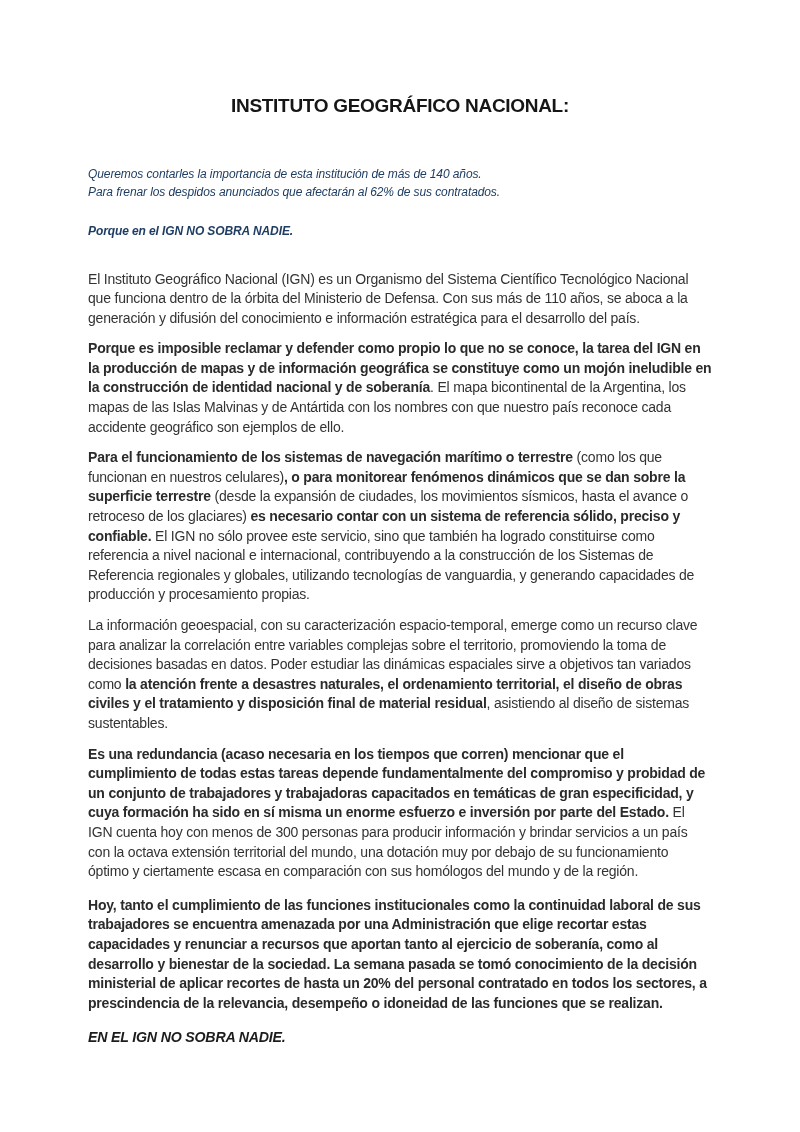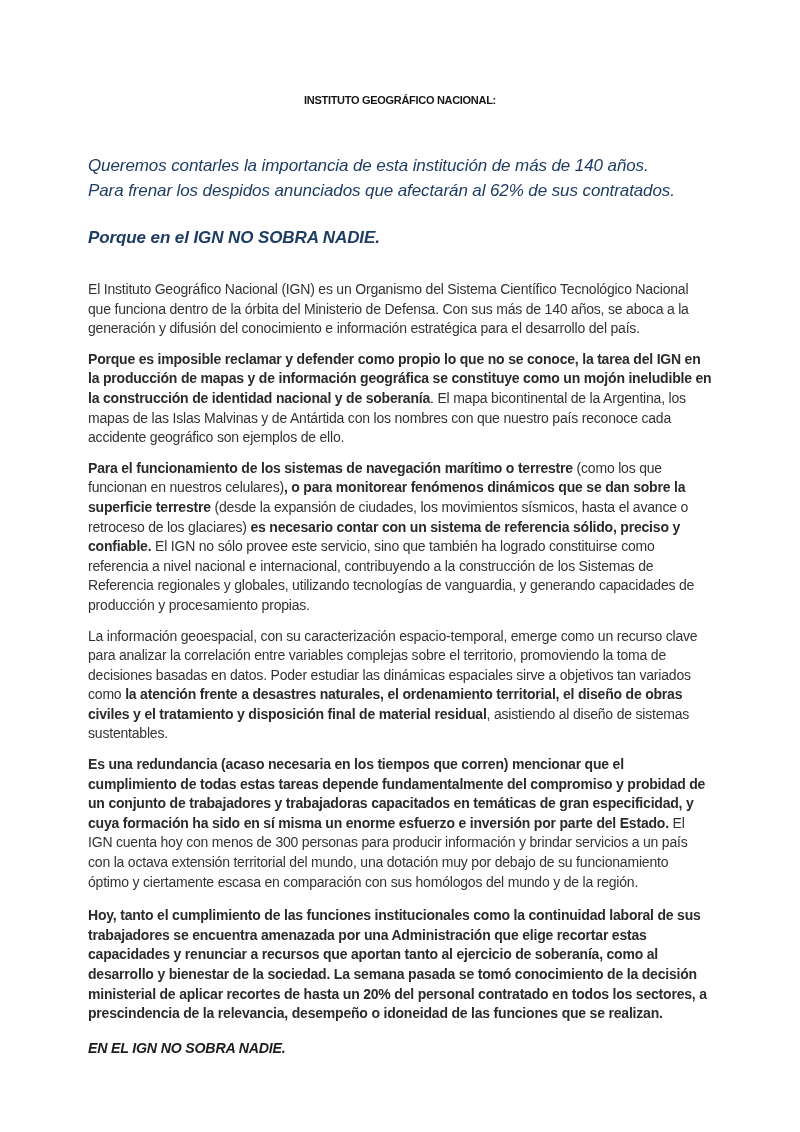--- a/index.html
+++ b/index.html
@@ -16,30 +16,30 @@
     box-sizing: border-box;
     width: 800px;
     min-height: 1132px;
     padding: 92px 88px 40px 88px;
     background: #ffffff;
     color: #333333;
   }
   h1.doc-title {
     margin: 0 0 44px 0;
     text-align: center;
-    font-size: 11px;
+    font-size: 19px;
     line-height: 1.5;
     font-weight: 700;
     letter-spacing: -0.3px;
     color: #161616;
   }
   h1.doc-title span { display: block; }
   .intro {
     font-style: italic;
-    font-size: 17px;
+    font-size: 12px;
     line-height: 1.5;
     color: var(--accent-navy, #1f3d63);
     margin: 0 0 30px 0;
     letter-spacing: -0.1px;
   }
   .intro p { margin: 0; }
   .intro p.slogan {
     font-weight: 700;
     margin-top: 21px;
   }
@@ -71,21 +71,21 @@
   </h1>
 
   <div class="intro">
     <p>Queremos contarles la importancia de esta institución de más de 140 años.</p>
     <p>Para frenar los despidos anunciados que afectarán al 62% de sus contratados.</p>
     <p class="slogan">Porque en el IGN NO SOBRA NADIE.</p>
   </div>
 
   <div class="doc-body">
 
-    <p><span>El Instituto Geográfico Nacional (IGN) es un Organismo del Sistema Científico Tecnológico Nacional que funciona dentro de la órbita del Ministerio de Defensa. Con sus más de 140 años, se aboca a la generación y difusión del conocimiento e información estratégica para el desarrollo del país.</span></p>
+    <p><span>El Instituto Geográfico Nacional (IGN) es un Organismo del Sistema Científico Tecnológico Nacional que funciona dentro de la órbita del Ministerio de Defensa. Con sus más de 110 años, se aboca a la generación y difusión del conocimiento e información estratégica para el desarrollo del país.</span></p>
 
     <p><span class="b">Porque es imposible reclamar y defender como propio lo que no se conoce, la tarea del IGN en la producción de mapas y de información geográfica se constituye como un mojón ineludible en la construcción de identidad nacional y de soberanía</span><span>. El mapa bicontinental de la Argentina, los mapas de las Islas Malvinas y de Antártida con los nombres con que nuestro país reconoce cada accidente geográfico son ejemplos de ello.</span></p>
 
     <p><span class="b">Para el funcionamiento de los sistemas de navegación marítimo o terrestre</span><span> (como los que funcionan en nuestros celulares)</span><span class="b">, o para monitorear fenómenos dinámicos que se dan sobre la superficie terrestre</span><span> (desde la expansión de ciudades, los movimientos sísmicos, hasta el avance o retroceso de los glaciares) </span><span class="b">es necesario contar con un sistema de referencia sólido, preciso y confiable.</span><span> El IGN no sólo provee este servicio, sino que también ha logrado constituirse como referencia a nivel nacional e internacional, contribuyendo a la construcción de los Sistemas de Referencia regionales y globales, utilizando tecnologías de vanguardia, y generando capacidades de producción y procesamiento propias.</span></p>
 
     <p><span>La información geoespacial, con su caracterización espacio-temporal, emerge como un recurso clave para analizar la correlación entre variables complejas sobre el territorio, promoviendo la toma de decisiones basadas en datos. Poder estudiar las dinámicas espaciales sirve a objetivos tan variados como </span><span class="b">la atención frente a desastres naturales, el ordenamiento territorial, el diseño de obras civiles y el tratamiento y disposición final de material residual</span><span>, asistiendo al diseño de sistemas sustentables.</span></p>
 
     <p><span class="b">Es una redundancia (acaso necesaria en los tiempos que corren) mencionar que el cumplimiento de todas estas tareas depende fundamentalmente del compromiso y probidad de un conjunto de trabajadores y trabajadoras capacitados en temáticas de gran especificidad, y cuya formación ha sido en sí misma un enorme esfuerzo e inversión por parte del Estado.</span><span> El IGN cuenta hoy con menos de 300 personas para producir información y brindar servicios a un país con la octava extensión territorial del mundo, una dotación muy por debajo de su funcionamiento óptimo y ciertamente escasa en comparación con sus homólogos del mundo y de la región.</span></p>
 
     <p class="gap-top"><span class="b">Hoy, tanto el cumplimiento de las funciones institucionales como la continuidad laboral de sus trabajadores se encuentra amenazada por una Administración que elige recortar estas capacidades y renunciar a recursos que aportan tanto al ejercicio de soberanía, como al desarrollo y bienestar de la sociedad. La semana pasada se tomó conocimiento de la decisión ministerial de aplicar recortes de hasta un 20% del personal contratado en todos los sectores, a prescindencia de la relevancia, desempeño o idoneidad de las funciones que se realizan.</span></p>

